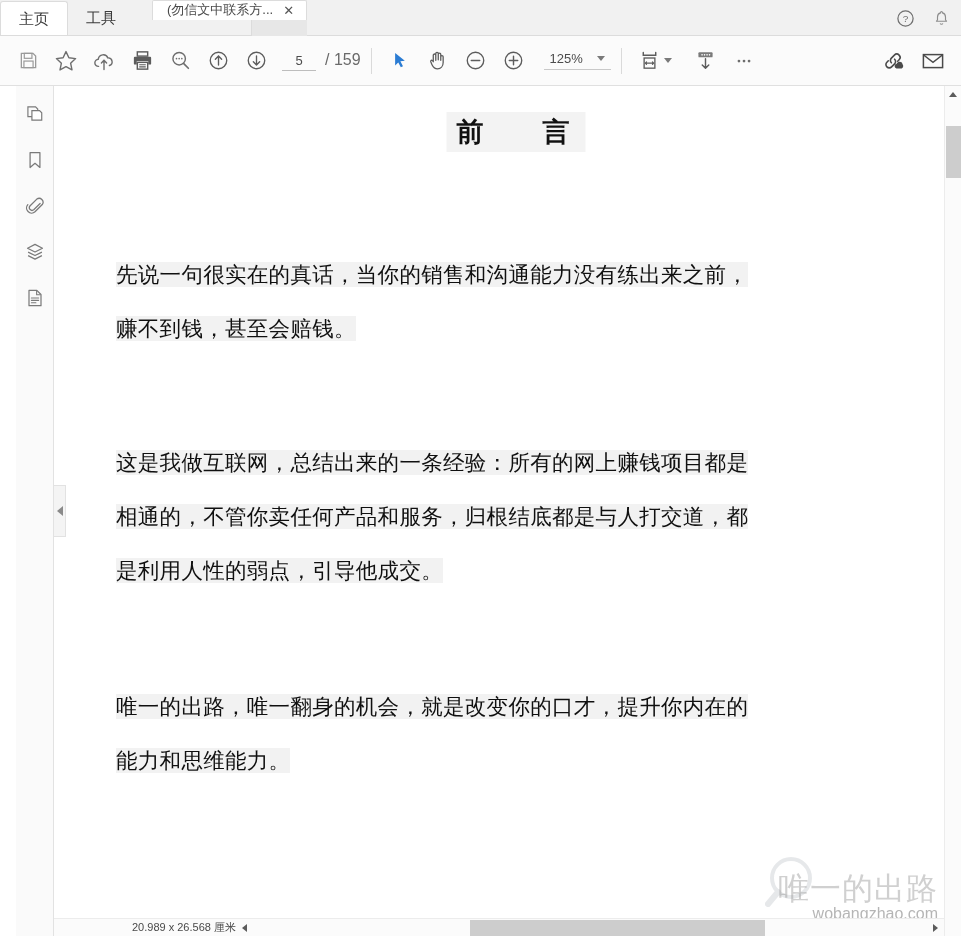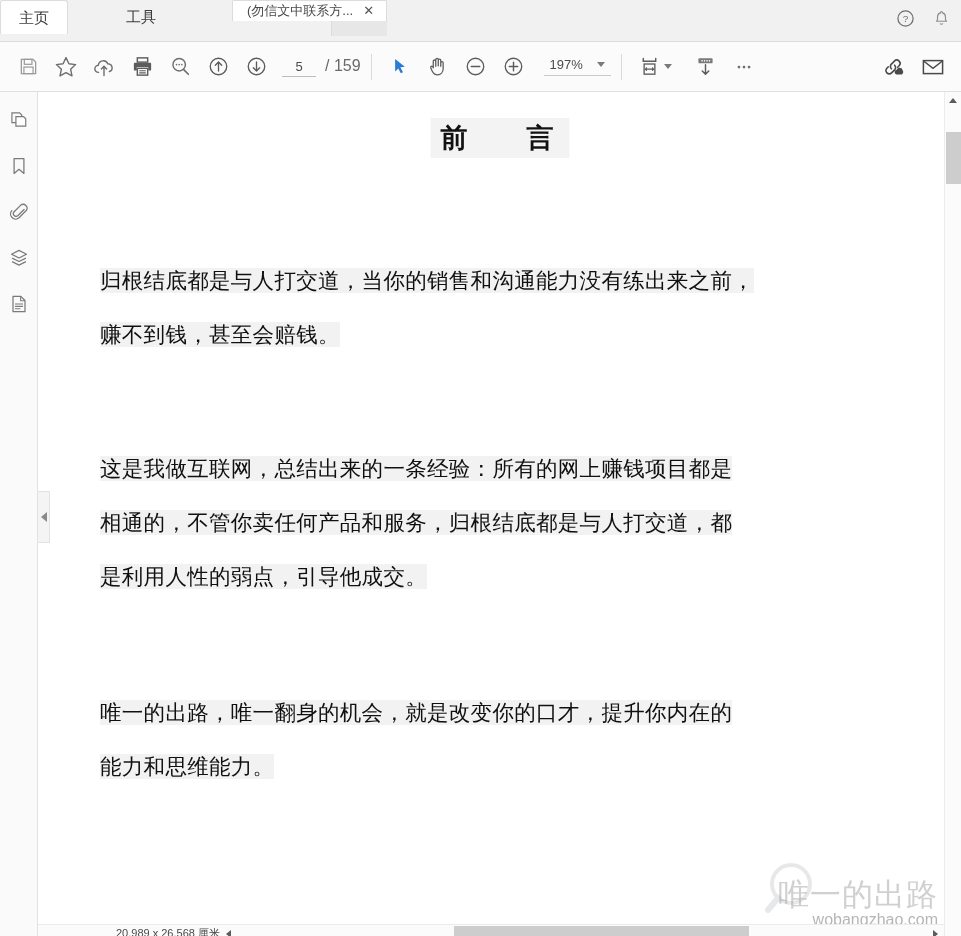--- a/index.html
+++ b/index.html
@@ -5,27 +5,26 @@
   * { box-sizing: border-box; margin: 0; padding: 0; }
   html, body {
     width: 961px; height: 936px;
     overflow: hidden;
     font-family: "Liberation Sans", "DejaVu Sans", sans-serif;
     background: #ffffff;
   }
 
   
   .menubar {
-    height: 42px;
+    height: 36px;
     background: #f1f1f1;
     border-bottom: 1px solid #dcdcdc;
     display: flex;
-    align-items: flex-start;
+    align-items: center;
     position: relative;
-    gap: 40px;
   }
   .menu-item {
     font-size: 15px;
     color: #3b3b3b;
     padding: 0 18px;
     height: 34px;
     line-height: 34px;
     cursor: default;
   }
   .menu-item.active {
@@ -139,20 +138,21 @@
     display: flex;
     align-items: center;
     gap: 4px;
   }
 
   
   .workspace {
     display: flex;
     height: calc(936px - 36px - 50px);
     position: relative;
+    margin-left: 16px;
   }
 
   
   .rail {
     width: 38px;
     background: #fafafa;
     border-right: 1px solid #e2e2e2;
     padding-top: 14px;
     display: flex;
     flex-direction: column;
@@ -429,21 +429,21 @@
   </div>
 
   <div class="tbtn">
     <svg width="23" height="23" viewBox="0 0 24 24">
       <circle cx="12" cy="12" r="8.6" fill="none" stroke="#5c5c5c" stroke-width="1.4"></circle>
       <path d="M7.6 12h8.8M12 7.6v8.8" stroke="#5c5c5c" stroke-width="1.5" stroke-linecap="round"></path>
     </svg>
   </div>
 
   <div class="zoombox">
-    <span class="zoom-val">197%</span>
+    <span class="zoom-val">125%</span>
     <span class="caret-dn"></span>
   </div>
 
   <div class="tsep"></div>
 
   <div class="tbtn">
     <svg width="23" height="23" viewBox="0 0 24 24">
       <path d="M5.5 3.6v2.9h13V3.6" fill="none" stroke="#5c5c5c" stroke-width="1.5" stroke-linecap="round"></path>
       <rect x="6.4" y="9.4" width="11.2" height="10.6" fill="none" stroke="#5c5c5c" stroke-width="1.4"></rect>
       <path d="M8.2 14.8h7.6M8.9 13.5l-1.3 1.3 1.3 1.3M15.1 13.5l1.3 1.3-1.3 1.3" fill="none" stroke="#5c5c5c" stroke-width="1.25" stroke-linecap="round" stroke-linejoin="round"></path>
@@ -525,21 +525,21 @@
   <div class="collapse-handle">
     <span class="tri-left"></span>
   </div>
 
   <div class="docviewport">
     <div class="page">
 
       <div class="doc-title">前 言</div>
 
       <div class="para p1">
-        <div><span class="ln">归根结底都是与人打交道，当你的销售和沟通能力没有练出来之前，</span></div>
+        <div><span class="ln">先说一句很实在的真话，当你的销售和沟通能力没有练出来之前，</span></div>
         <div><span class="ln">赚不到钱，甚至会赔钱。</span></div>
       </div>
 
       <div class="para p2">
         <div><span class="ln">这是我做互联网，总结出来的一条经验：所有的网上赚钱项目都是</span></div>
         <div><span class="ln">相通的，不管你卖任何产品和服务，归根结底都是与人打交道，都</span></div>
         <div><span class="ln">是利用人性的弱点，引导他成交。</span></div>
       </div>
 
       <div class="para p3">

